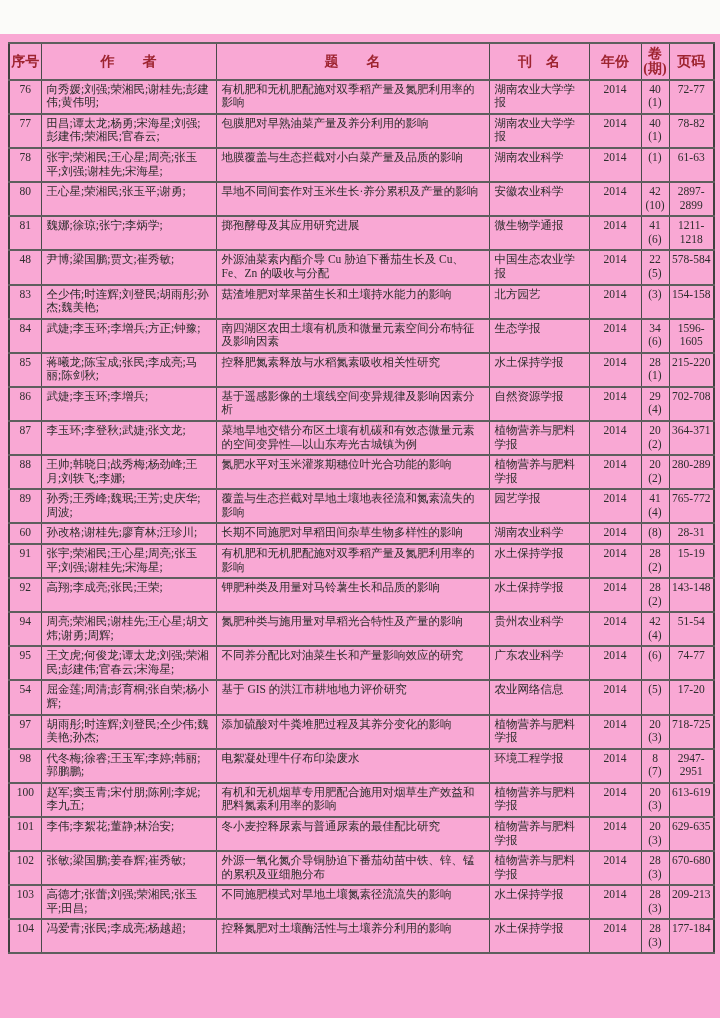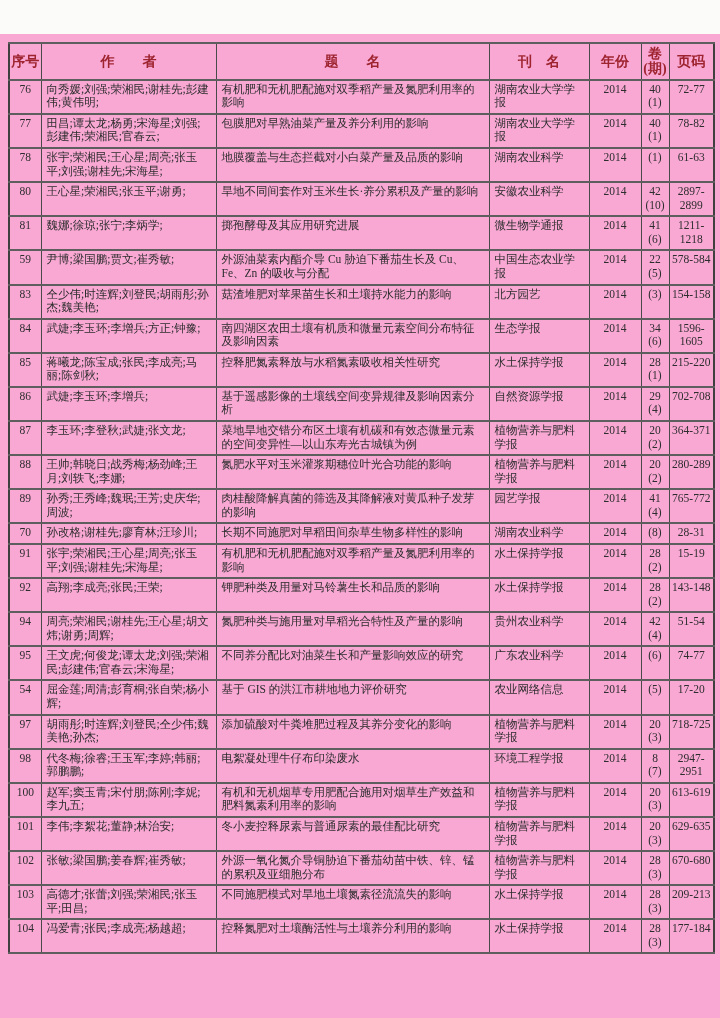--- a/index.html
+++ b/index.html
@@ -150,21 +150,21 @@
     <td>微生物学通报</td>
     <td class="num">2014</td>
     <td class="num">
       <span class="vol">41</span>
       <span class="issue">(6)</span>
     </td>
     <td class="num">1211-1218</td>
   </tr>
 
   <tr>
-    <td class="num">59</td>
+    <td class="num">48</td>
     <td>尹博;梁国鹏;贾文;崔秀敏;</td>
     <td>外源油菜素内酯介导 Cu 胁迫下番茄生长及 Cu、Fe、Zn 的吸收与分配</td>
     <td>中国生态农业学报</td>
     <td class="num">2014</td>
     <td class="num">
       <span class="vol">22</span>
       <span class="issue">(5)</span>
     </td>
     <td class="num">578-584</td>
   </tr>
@@ -243,32 +243,32 @@
     <td class="num">
       <span class="vol">20</span>
       <span class="issue">(2)</span>
     </td>
     <td class="num">280-289</td>
   </tr>
 
   <tr>
     <td class="num">89</td>
     <td>孙秀;王秀峰;魏珉;王芳;史庆华;周波;</td>
-    <td>肉桂酸降解真菌的筛选及其降解液对黄瓜种子发芽的影响</td>
+    <td>覆盖与生态拦截对旱地土壤地表径流和氮素流失的影响</td>
     <td>园艺学报</td>
     <td class="num">2014</td>
     <td class="num">
       <span class="vol">41</span>
       <span class="issue">(4)</span>
     </td>
     <td class="num">765-772</td>
   </tr>
 
   <tr>
-    <td class="num">70</td>
+    <td class="num">60</td>
     <td>孙改格;谢桂先;廖育林;汪珍川;</td>
     <td>长期不同施肥对早稻田间杂草生物多样性的影响</td>
     <td>湖南农业科学</td>
     <td class="num">2014</td>
     <td class="num">
       <span class="vol"></span>
       <span class="issue">(8)</span>
     </td>
     <td class="num">28-31</td>
   </tr>

